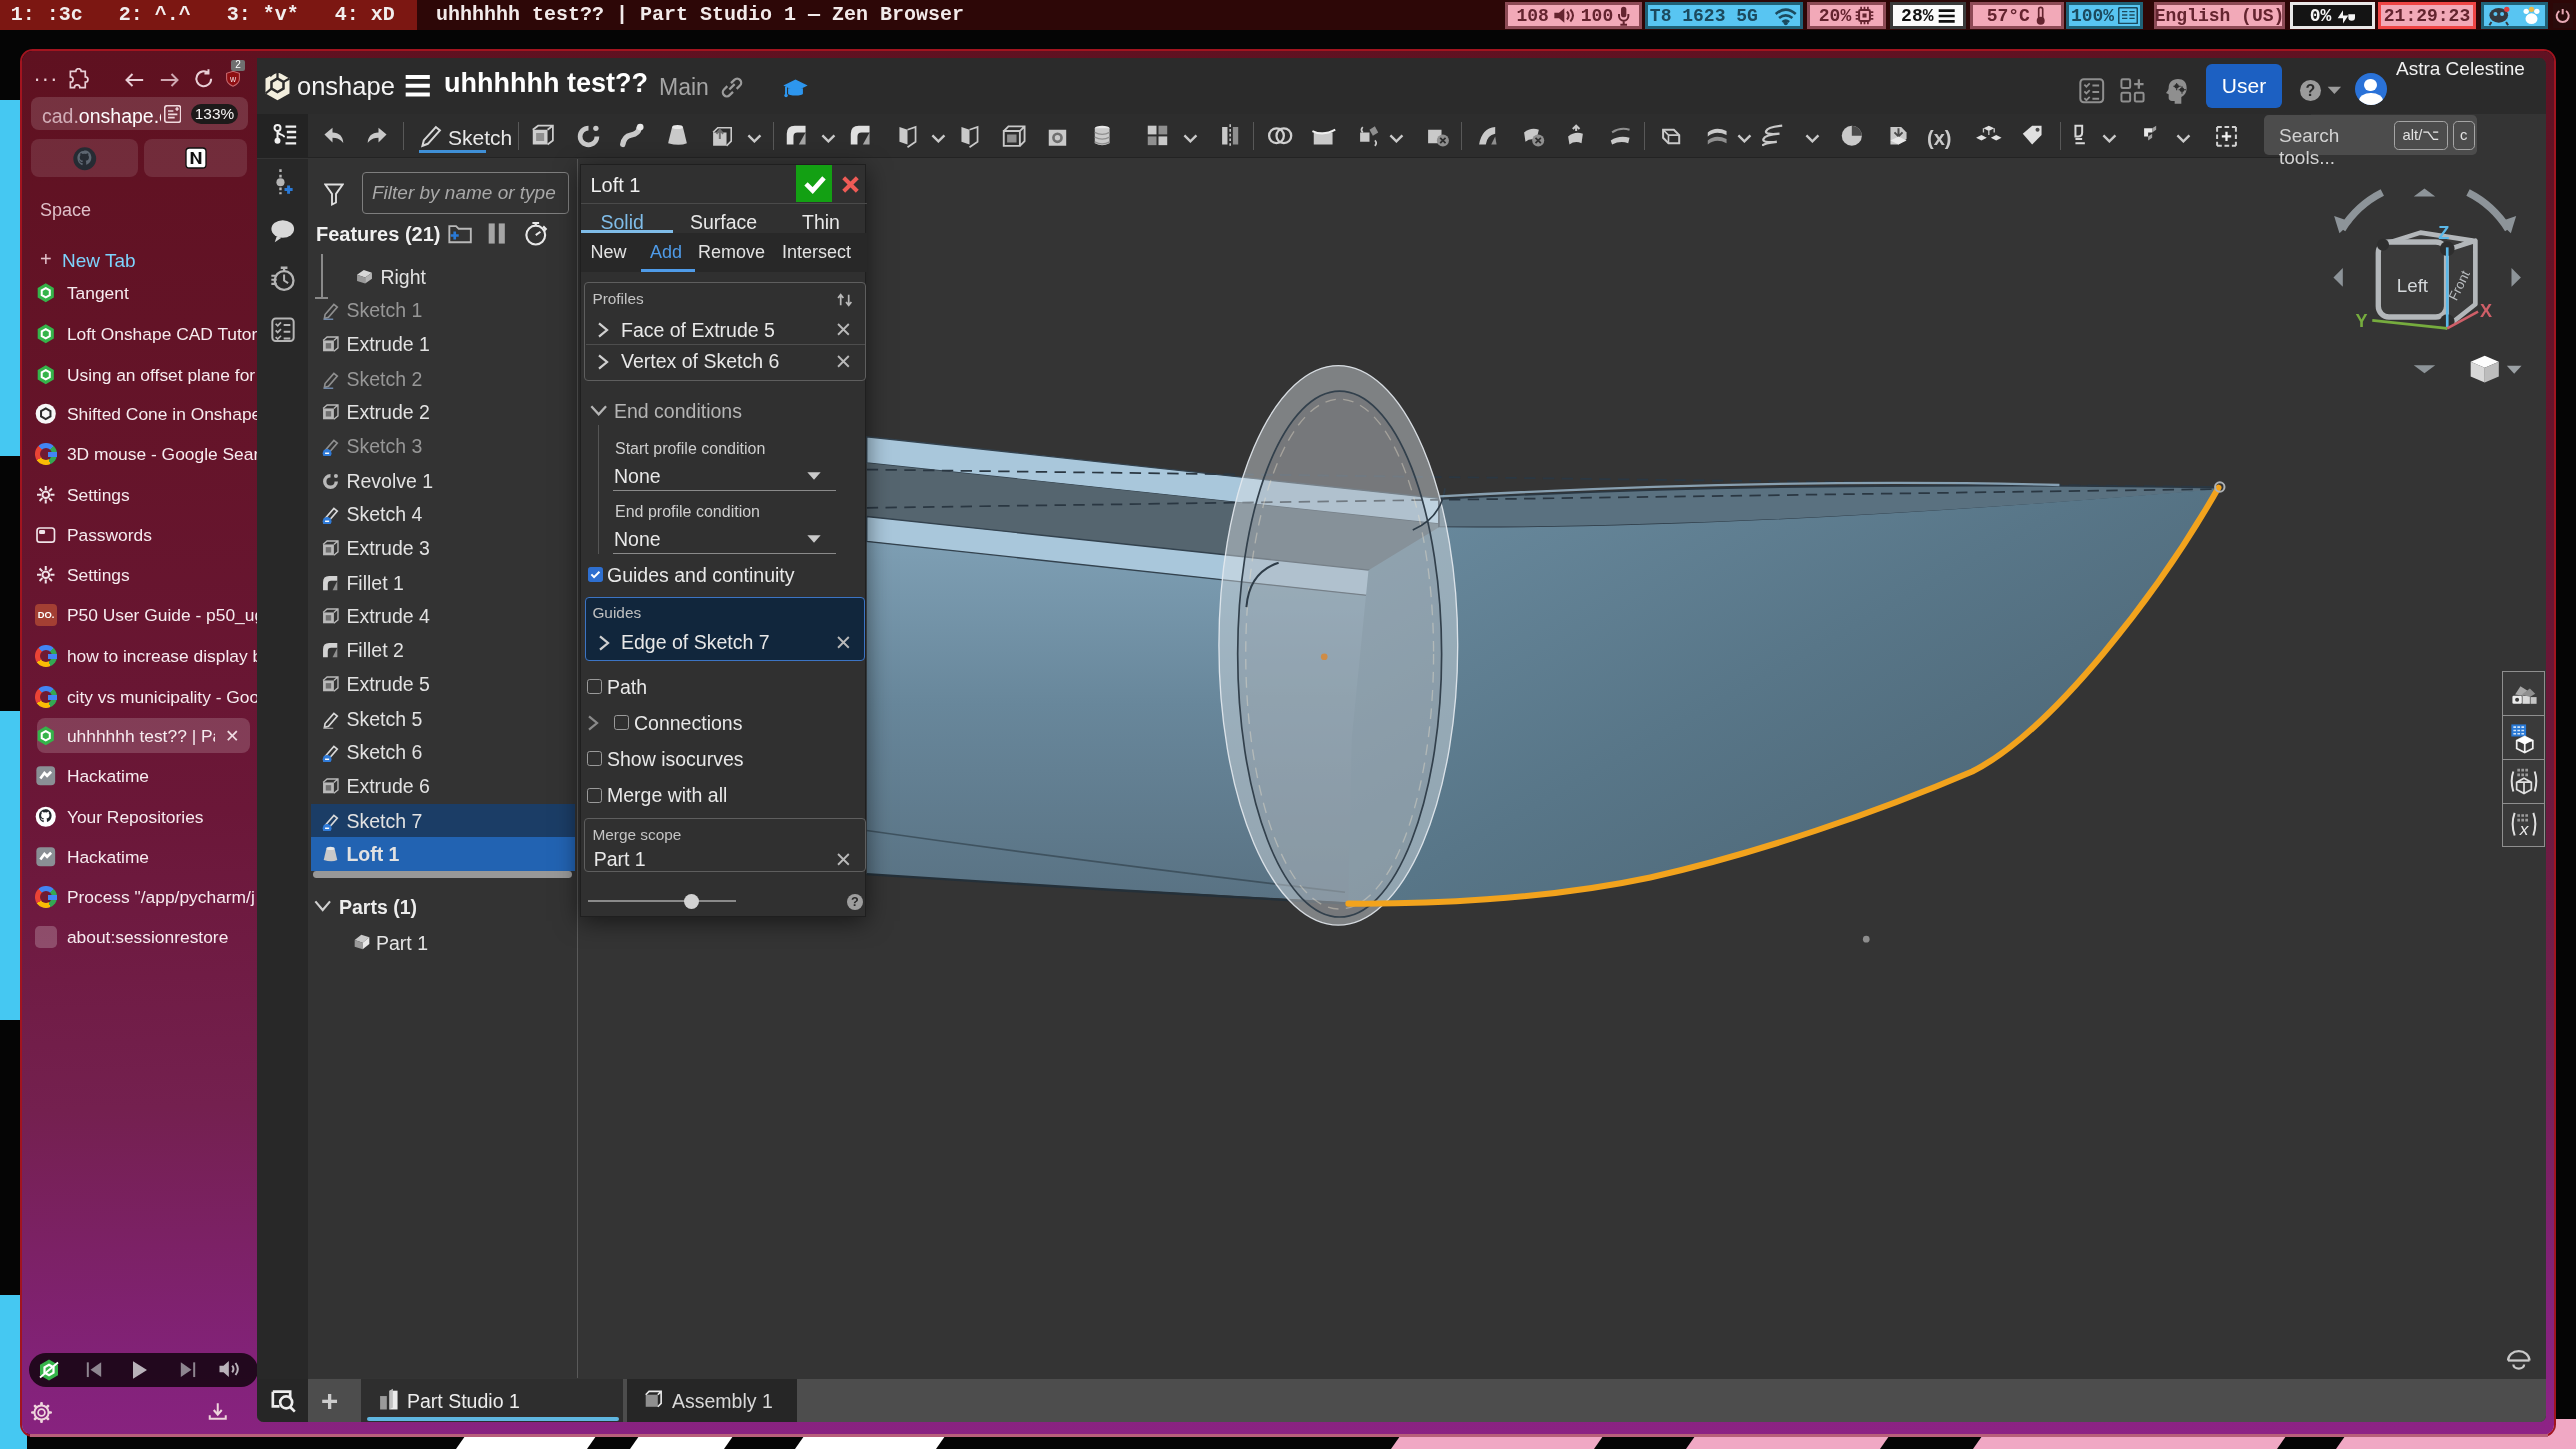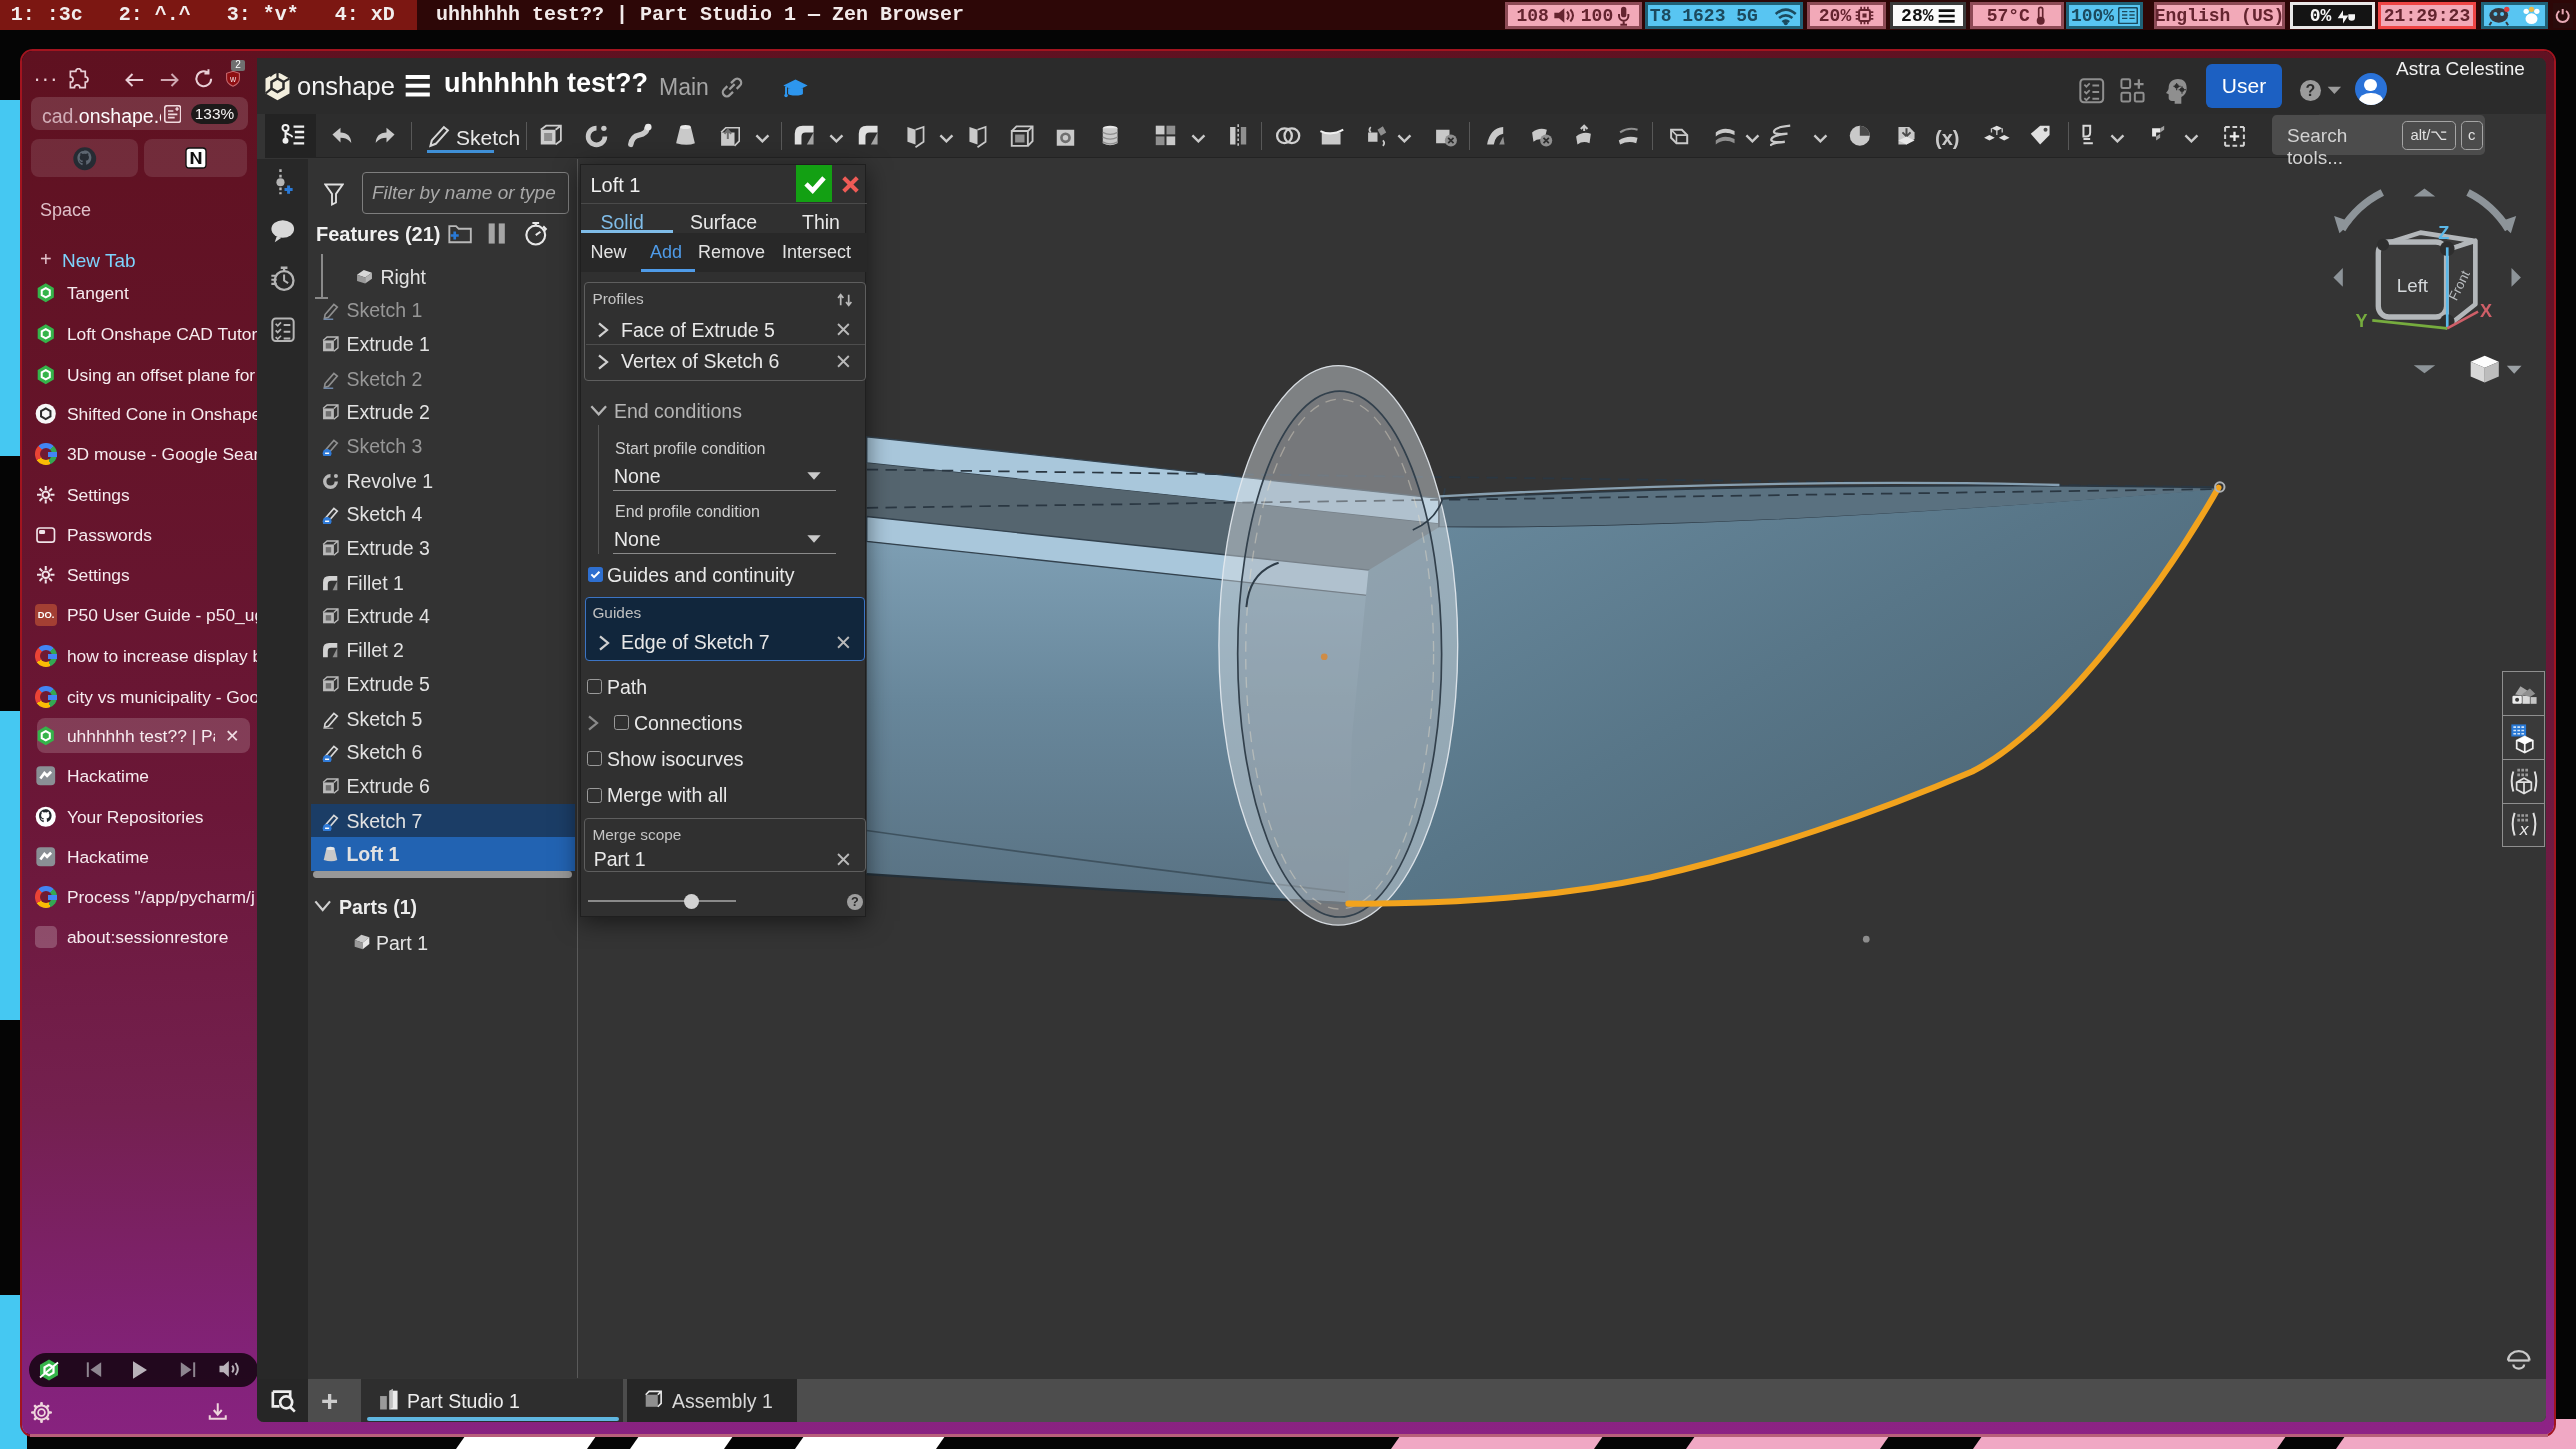--- a/index.html
+++ b/index.html
@@ -315,21 +315,21 @@
         <path d="M1 1 l10 11 10 -11 z" fill="#9b9b9b"></path>
       </svg>
     <div class="a" style="left:2098px;top:15.4px;width:32px;height:32px;border-radius:50%;background:#2a72d8;overflow:hidden;">
         <div style="position:absolute;left:9.4px;top:5.4px;width:12.7px;height:12.7px;border-radius:50%;background:#fff;"></div>
         <div style="position:absolute;left:4px;top:19.5px;width:23.5px;height:16px;border-radius:50% 50% 0 0;background:#fff;"></div>
       </div>
     <div class="a" style="left:2139px;top:0;font-size:19px;color:#f2f2f2;">Astra Celestine</div>
 
   </div>
 
-  <div class="a" style="left:8px;top:56px;width:2054px;height:44px;background:#2d2d2d;border-bottom:0.7px solid #232323;">
+  <div class="a" style="left:0;top:56px;width:2054px;height:44px;background:#2d2d2d;border-bottom:0.7px solid #232323;">
     <div class="a" style="left:0;top:0;width:51px;height:44px;background:#232323;"></div>
     <svg class="a" style="left:14.8px;top:10px;" width="27" height="24" viewBox="0 0 40 36">
         <circle cx="8" cy="6" r="4.5" fill="none" stroke="#f0f0f0" stroke-width="3"></circle>
         <circle cx="8" cy="25" r="4.5" fill="#f0f0f0"></circle>
         <path d="M8 10 v11 M8 10 c0 8 10 4 10 10" stroke="#f0f0f0" stroke-width="3" fill="none"></path>
         <path d="M20 4 h16 M22 12 h14 M22 20 h14 M20 29 h16" stroke="#f0f0f0" stroke-width="3.4"></path>
       </svg>
     <svg class="a ti" style="left:62px;top:10.7px;" viewBox="0 0 40 38" width="27" height="25.5">
         <use href="#g-undo"></use>
       </svg>

